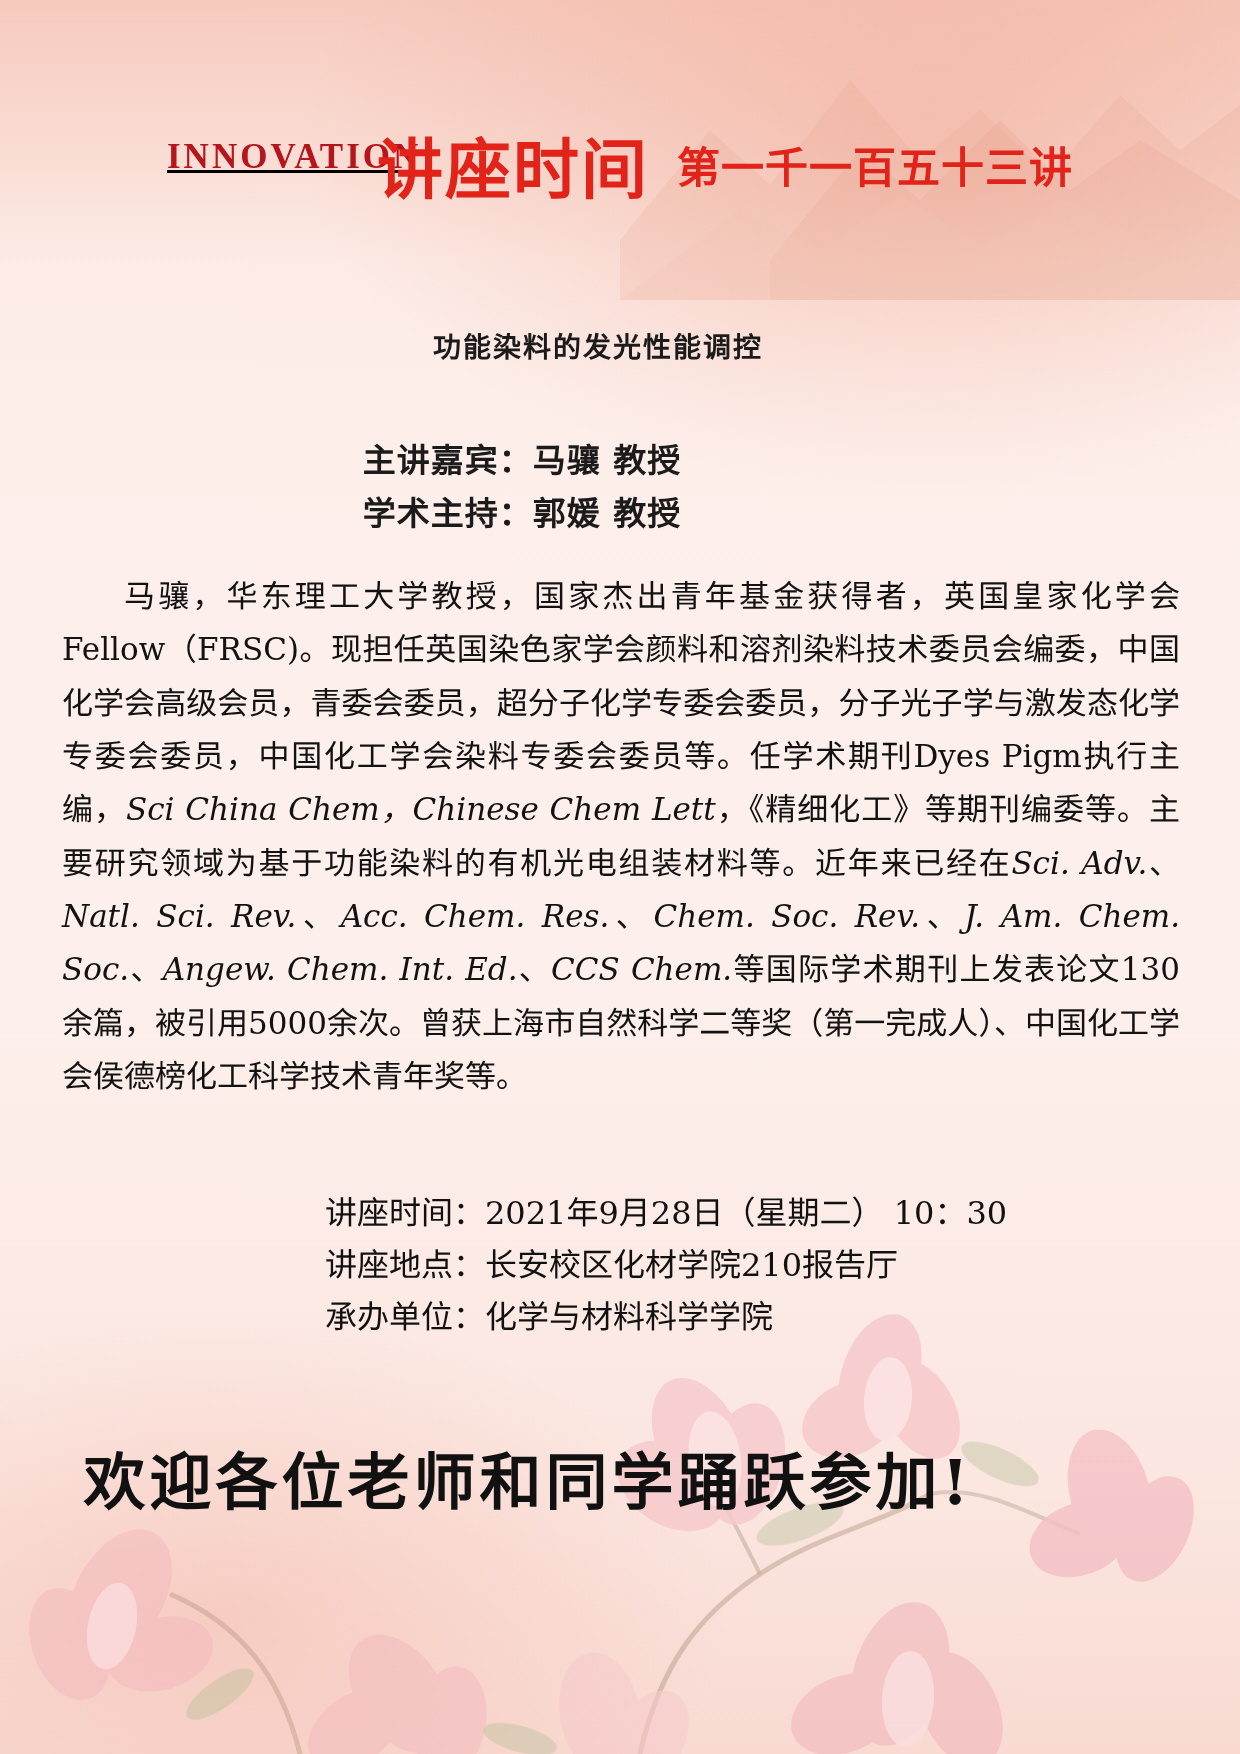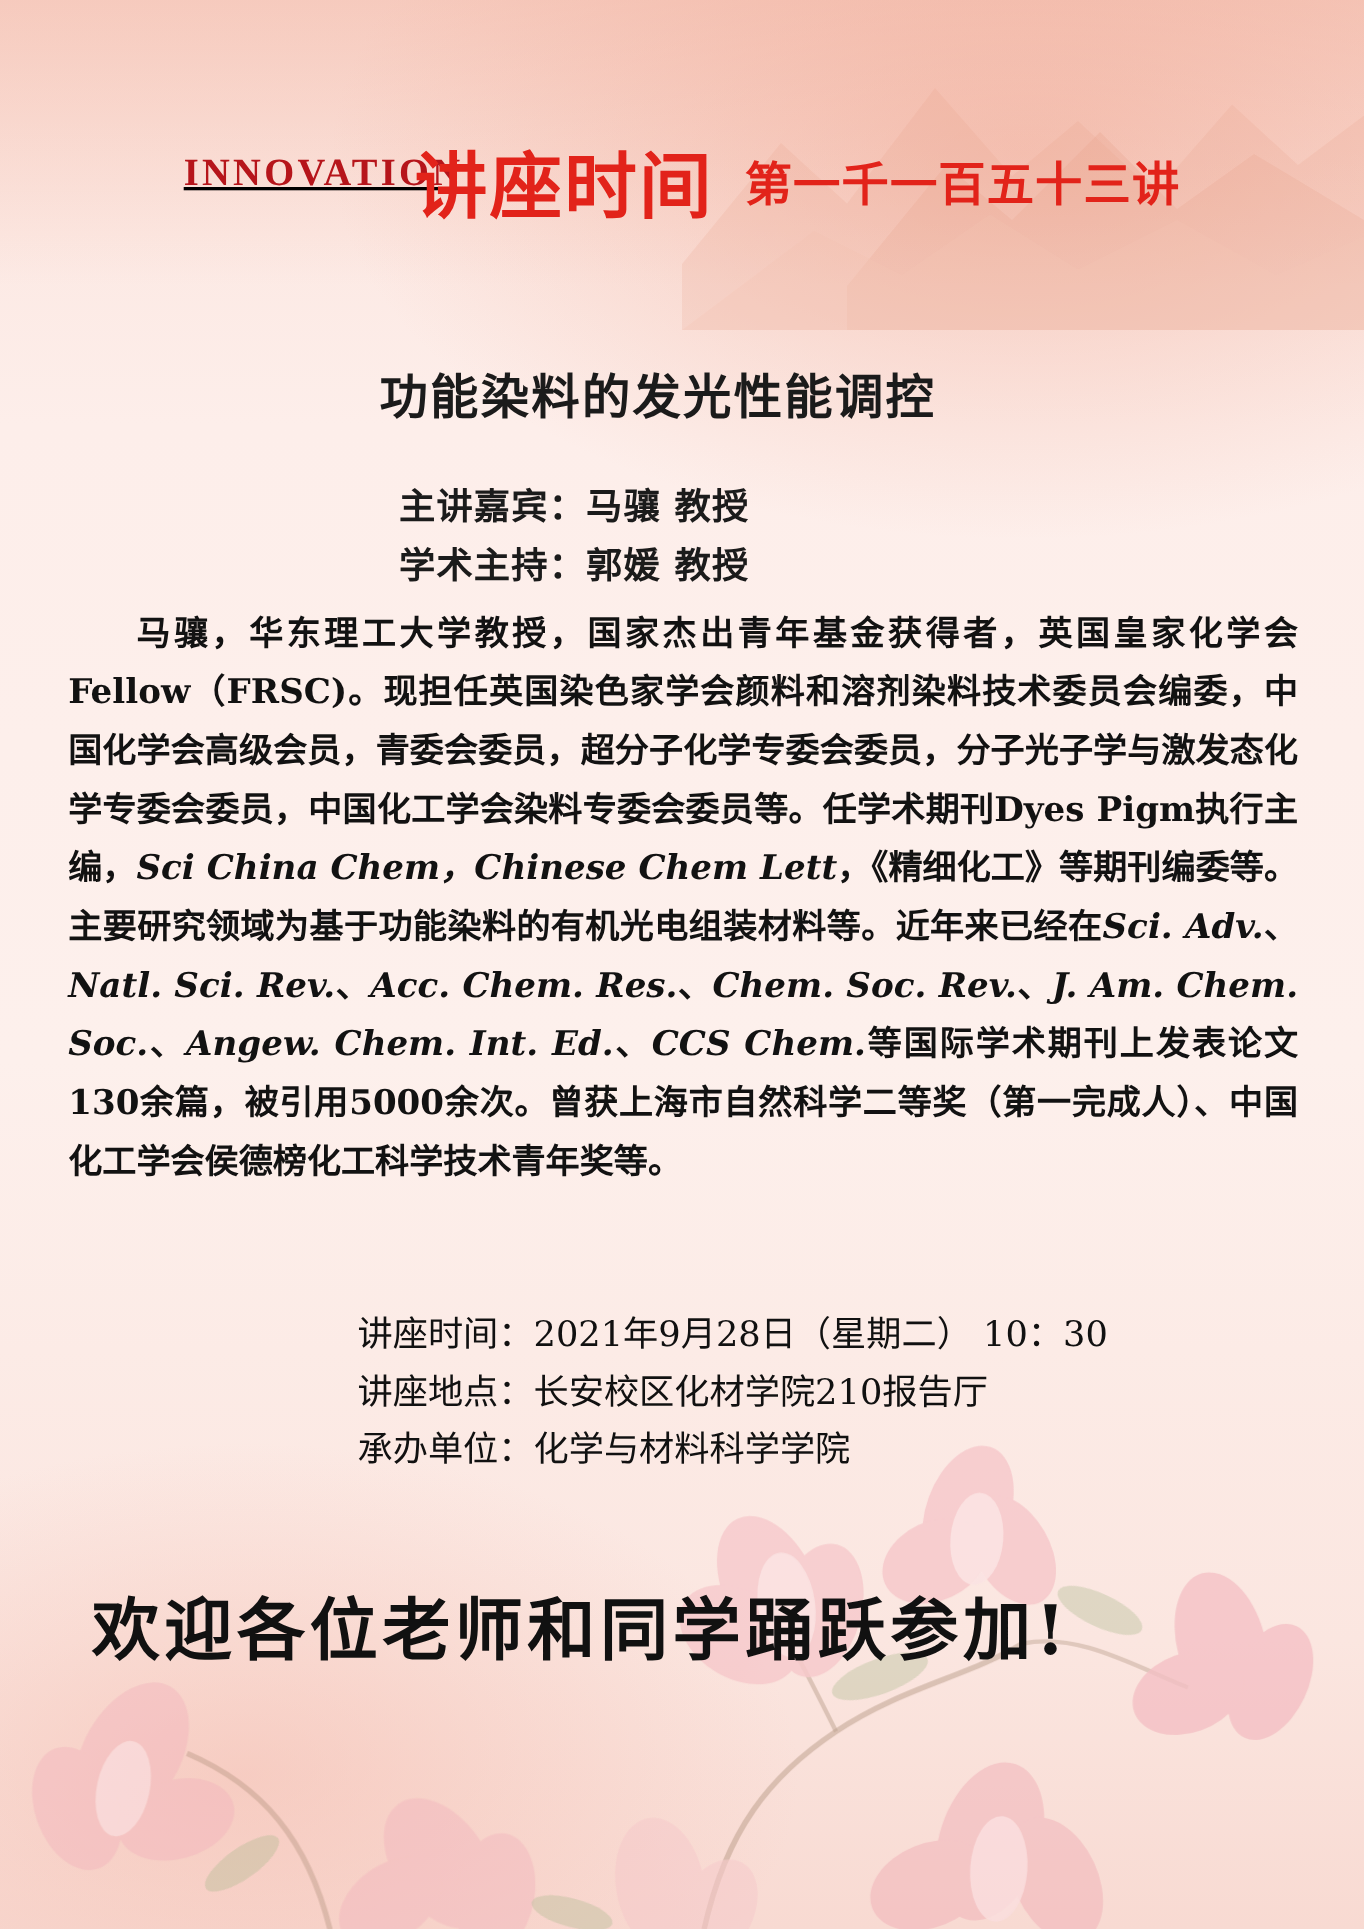--- a/index.html
+++ b/index.html
@@ -93,52 +93,51 @@
     margin-left: 24px;
   }
 
   
   .lecture-title {
     position: absolute;
     top: 325px; left: 0; width: 1196px;
     text-align: center;
     font-family: "DejaVu Serif", serif;
     font-weight: bold;
-    font-size: 44px;
+    font-size: 28px;
     color: #1b1b1b;
     letter-spacing: 2px;
   }
 
   
   .speakers {
     position: absolute;
     top: 435px; left: 0; width: 1044px;
     text-align: center;
     font-family: "DejaVu Serif", serif;
     font-weight: bold;
     font-size: 33px;
     color: #1b1b1b;
     line-height: 1.6;
   }
   .speakers div { letter-spacing: 1px; }
 
   
   .bio {
     position: absolute;
-    top: 550px;
+    top: 570px;
     left: 62px;
     width: 1118px;
     font-family: "DejaVu Serif", serif;
     font-size: 31px;
     line-height: 1.72;
     color: #121212;
     text-align: justify;
     text-justify: inter-character;
     text-indent: 2em;
-    font-weight: bold;
   }
   .bio i { font-style: italic; }
 
   
   .info {
     position: absolute;
     top: 1188px;
     left: 325px;
     font-family: "DejaVu Serif", serif;
     font-size: 32px;

